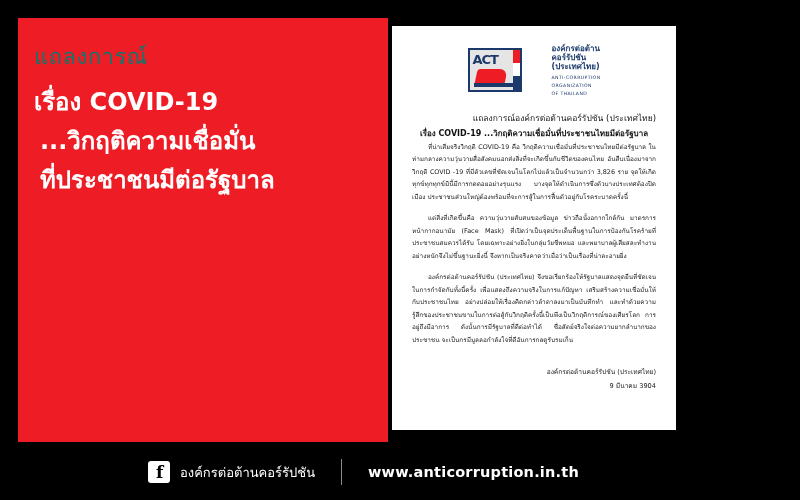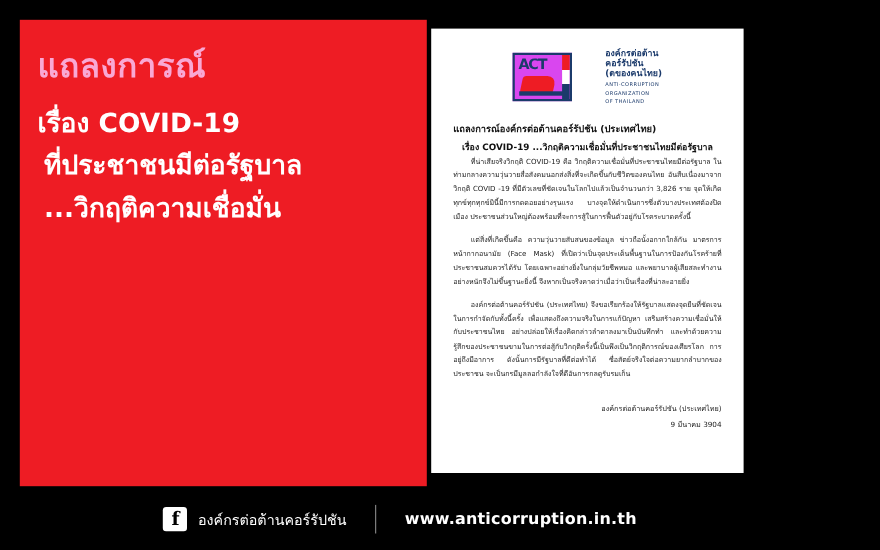--- a/index.html
+++ b/index.html
@@ -20,23 +20,23 @@
     left: 18px; top: 18px;
     width: 370px; height: 424px;
     background: #ee1c24;
   }
   .headline-wrap {
     position: absolute;
     left: 34px; top: 44px;
     width: 350px;
   }
   .headline {
-    color: #f9a8d4;
-    font-size: 30px;
-    font-weight: bold;
+    color: #0f766e;
+    font-size: 22px;
+    font-weight: normal;
     line-height: 1.15;
     letter-spacing: 0.5px;
     margin: 0 0 16px 0;
   }
   .subline {
     color: #ffffff;
     font-size: 24px;
     font-weight: bold;
     line-height: 1.45;
     margin: 0 0 4px 0;
@@ -57,21 +57,21 @@
     align-items: center;
     justify-content: center;
     gap: 6px;
     margin-top: 2px;
     margin-bottom: 16px;
   }
   .logo-mark {
     width: 54px; height: 44px;
     border: 2px solid #1b3a6b;
     position: relative;
-    background: #d946ef;
+    background: #e5e5e5;
     overflow: hidden;
   }
   .logo-mark .aci {
     position: absolute;
     top: 2px; left: 3px;
     font-size: 13px; font-weight: bold;
     color: #1b3a6b;
     letter-spacing: -1px;
     font-family: "DejaVu Sans", sans-serif;
   }
@@ -96,24 +96,24 @@
   }
   .logo-text { line-height: 1.15; margin-left: 24px; }
   .logo-text .t-th {
     font-size: 8px; font-weight: bold; color: #1b3a6b;
   }
   .logo-text .t-en {
     font-size: 4.6px; color: #1b3a6b; letter-spacing: 0.4px;
     margin-top: 3px;
   }
   .doc-title {
-    text-align: left;
+    text-align: right;
     color: #111;
     font-size: 8.5px;
-    font-weight: bold;
+    font-weight: normal;
     line-height: 1.6;
     margin-bottom: 2px;
   }
   .doc-subtitle {
     text-align: center;
     color: #111;
     font-size: 8px;
     font-weight: bold;
     line-height: 1.6;
   }
@@ -184,37 +184,37 @@
 </head>
 <body>
 
 <div class="canvas">
 
   <div class="red-panel"></div>
 
   <div class="headline-wrap">
     <div class="headline">แถลงการณ์</div>
     <div class="subline">เรื่อง  COVID-19</div>
+    <div class="subline indent">...วิกฤติความเชื่อมั่น</div>
     <div class="subline indent">ที่ประชาชนมีต่อรัฐบาล</div>
-    <div class="subline indent">...วิกฤติความเชื่อมั่น</div>
   </div>
 
   <div class="doc">
 
     <div class="doc-logo">
       <div class="logo-mark">
         <span class="aci">ACT</span>
         <span class="hand"></span>
         <span class="arm"></span>
         <span class="stripe-r"></span>
       </div>
       <div class="logo-text">
         <div class="t-th">องค์กรต่อต้าน</div>
         <div class="t-th">คอร์รัปชัน</div>
-        <div class="t-th">(ตของคนไทย)</div>
+        <div class="t-th">(ประเทศไทย)</div>
         <div class="t-en">ANTI-CORRUPTION</div>
         <div class="t-en">ORGANIZATION</div>
         <div class="t-en">OF THAILAND</div>
       </div>
     </div>
 
     <div class="doc-title">แถลงการณ์องค์กรต่อต้านคอร์รัปชัน (ประเทศไทย)</div>
     <div class="doc-subtitle">เรื่อง  COVID-19 ...วิกฤติความเชื่อมั่นที่ประชาชนไทยมีต่อรัฐบาล</div>
 
     <p class="doc-para">ที่น่าเสียจริงวิกฤติ COVID-19 คือ วิกฤติความเชื่อมั่นที่ประชาชนไทยมีต่อรัฐบาล ในท่ามกลางความวุ่นวายสื่อสังคมนอกส่งสิ่งที่จะเกิดขึ้นกับชีวิตของคนไทย อันสืบเนื่องมาจากวิกฤติ COVID -19 ที่มีตัวเลขที่ชัดเจนในโลกไปแล้วเป็นจำนวนกว่า 3,826 ราย จุดให้เกิดทุกข์ทุกทุกข์มินี้มีการกดดอยอย่างรุนแรง บางจุดให้ดำเนินการซึ่งตัวบางประเทศต้องปิดเมือง ประชาชนส่วนใหญ่ต้องพร้อมที่จะการสู้ในการฟื้นตัวอยู่กับโรคระบาดครั้งนี้</p>

